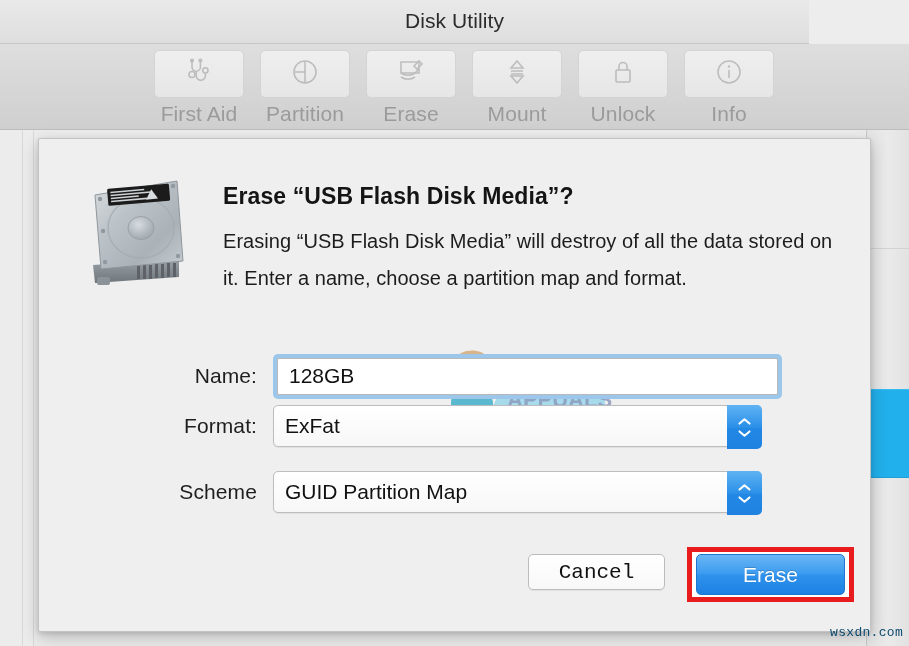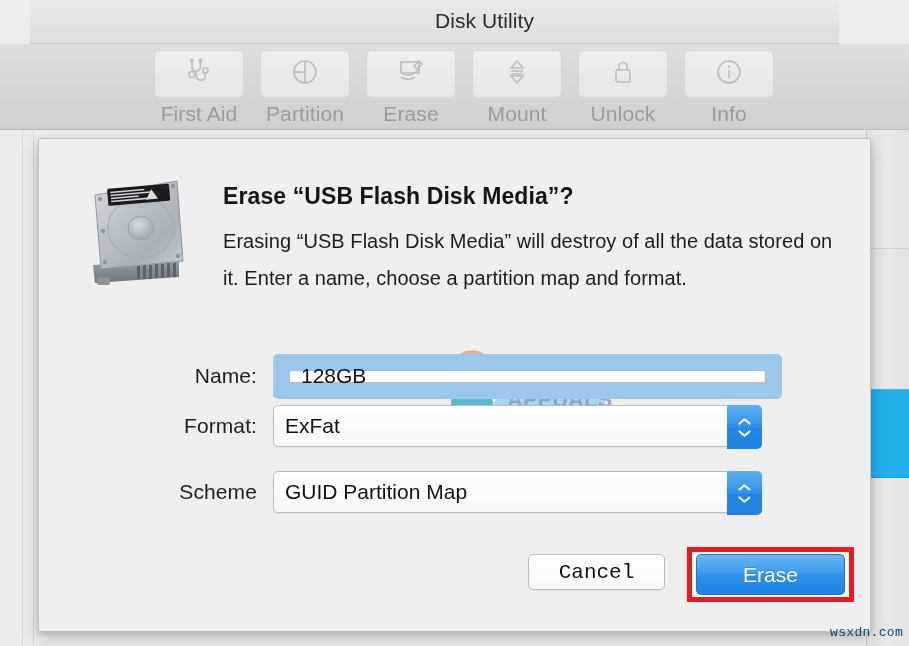--- a/index.html
+++ b/index.html
@@ -13,21 +13,20 @@
     position: relative;
     width: 909px; height: 646px;
     background: #ededed;
   }
 
   
   .titlebar {
     position: absolute; left: 0; top: 0; width: 809px; height: 44px;
     background: linear-gradient(to bottom, #e9e9e9 0%, #dedede 100%);
     border-bottom: 1px solid #c6c6c6;
-    margin-left: 30px;
   }
   .title-text {
     position: absolute; left: 0; top: 9px; width: 909px;
     text-align: center;
     font-size: 21px; color: #2c2c2c; letter-spacing: 0.1px;
   }
 
   
   .toolbar {
     position: absolute; left: 0; top: 44px; width: 909px; height: 86px;
@@ -123,21 +122,21 @@
   }
   .form-label {
     width: 234px; text-align: right; padding-right: 16px;
     font-size: 21px; color: #1e1e1e; letter-spacing: 0.1px;
   }
 
   .text-field-wrap {
     position: relative; width: 509px; height: 45px;
     border-radius: 5px;
     background: #9cc6ea;
-    padding: 16px;
+    padding: 4px;
   }
   .text-field {
     width: 100%; height: 100%;
     background: #ffffff;
     border: 1px solid #b9b9b9;
     border-radius: 2px;
     display: flex; align-items: center;
     padding-left: 11px;
     font-size: 21px; color: #111;
   }

